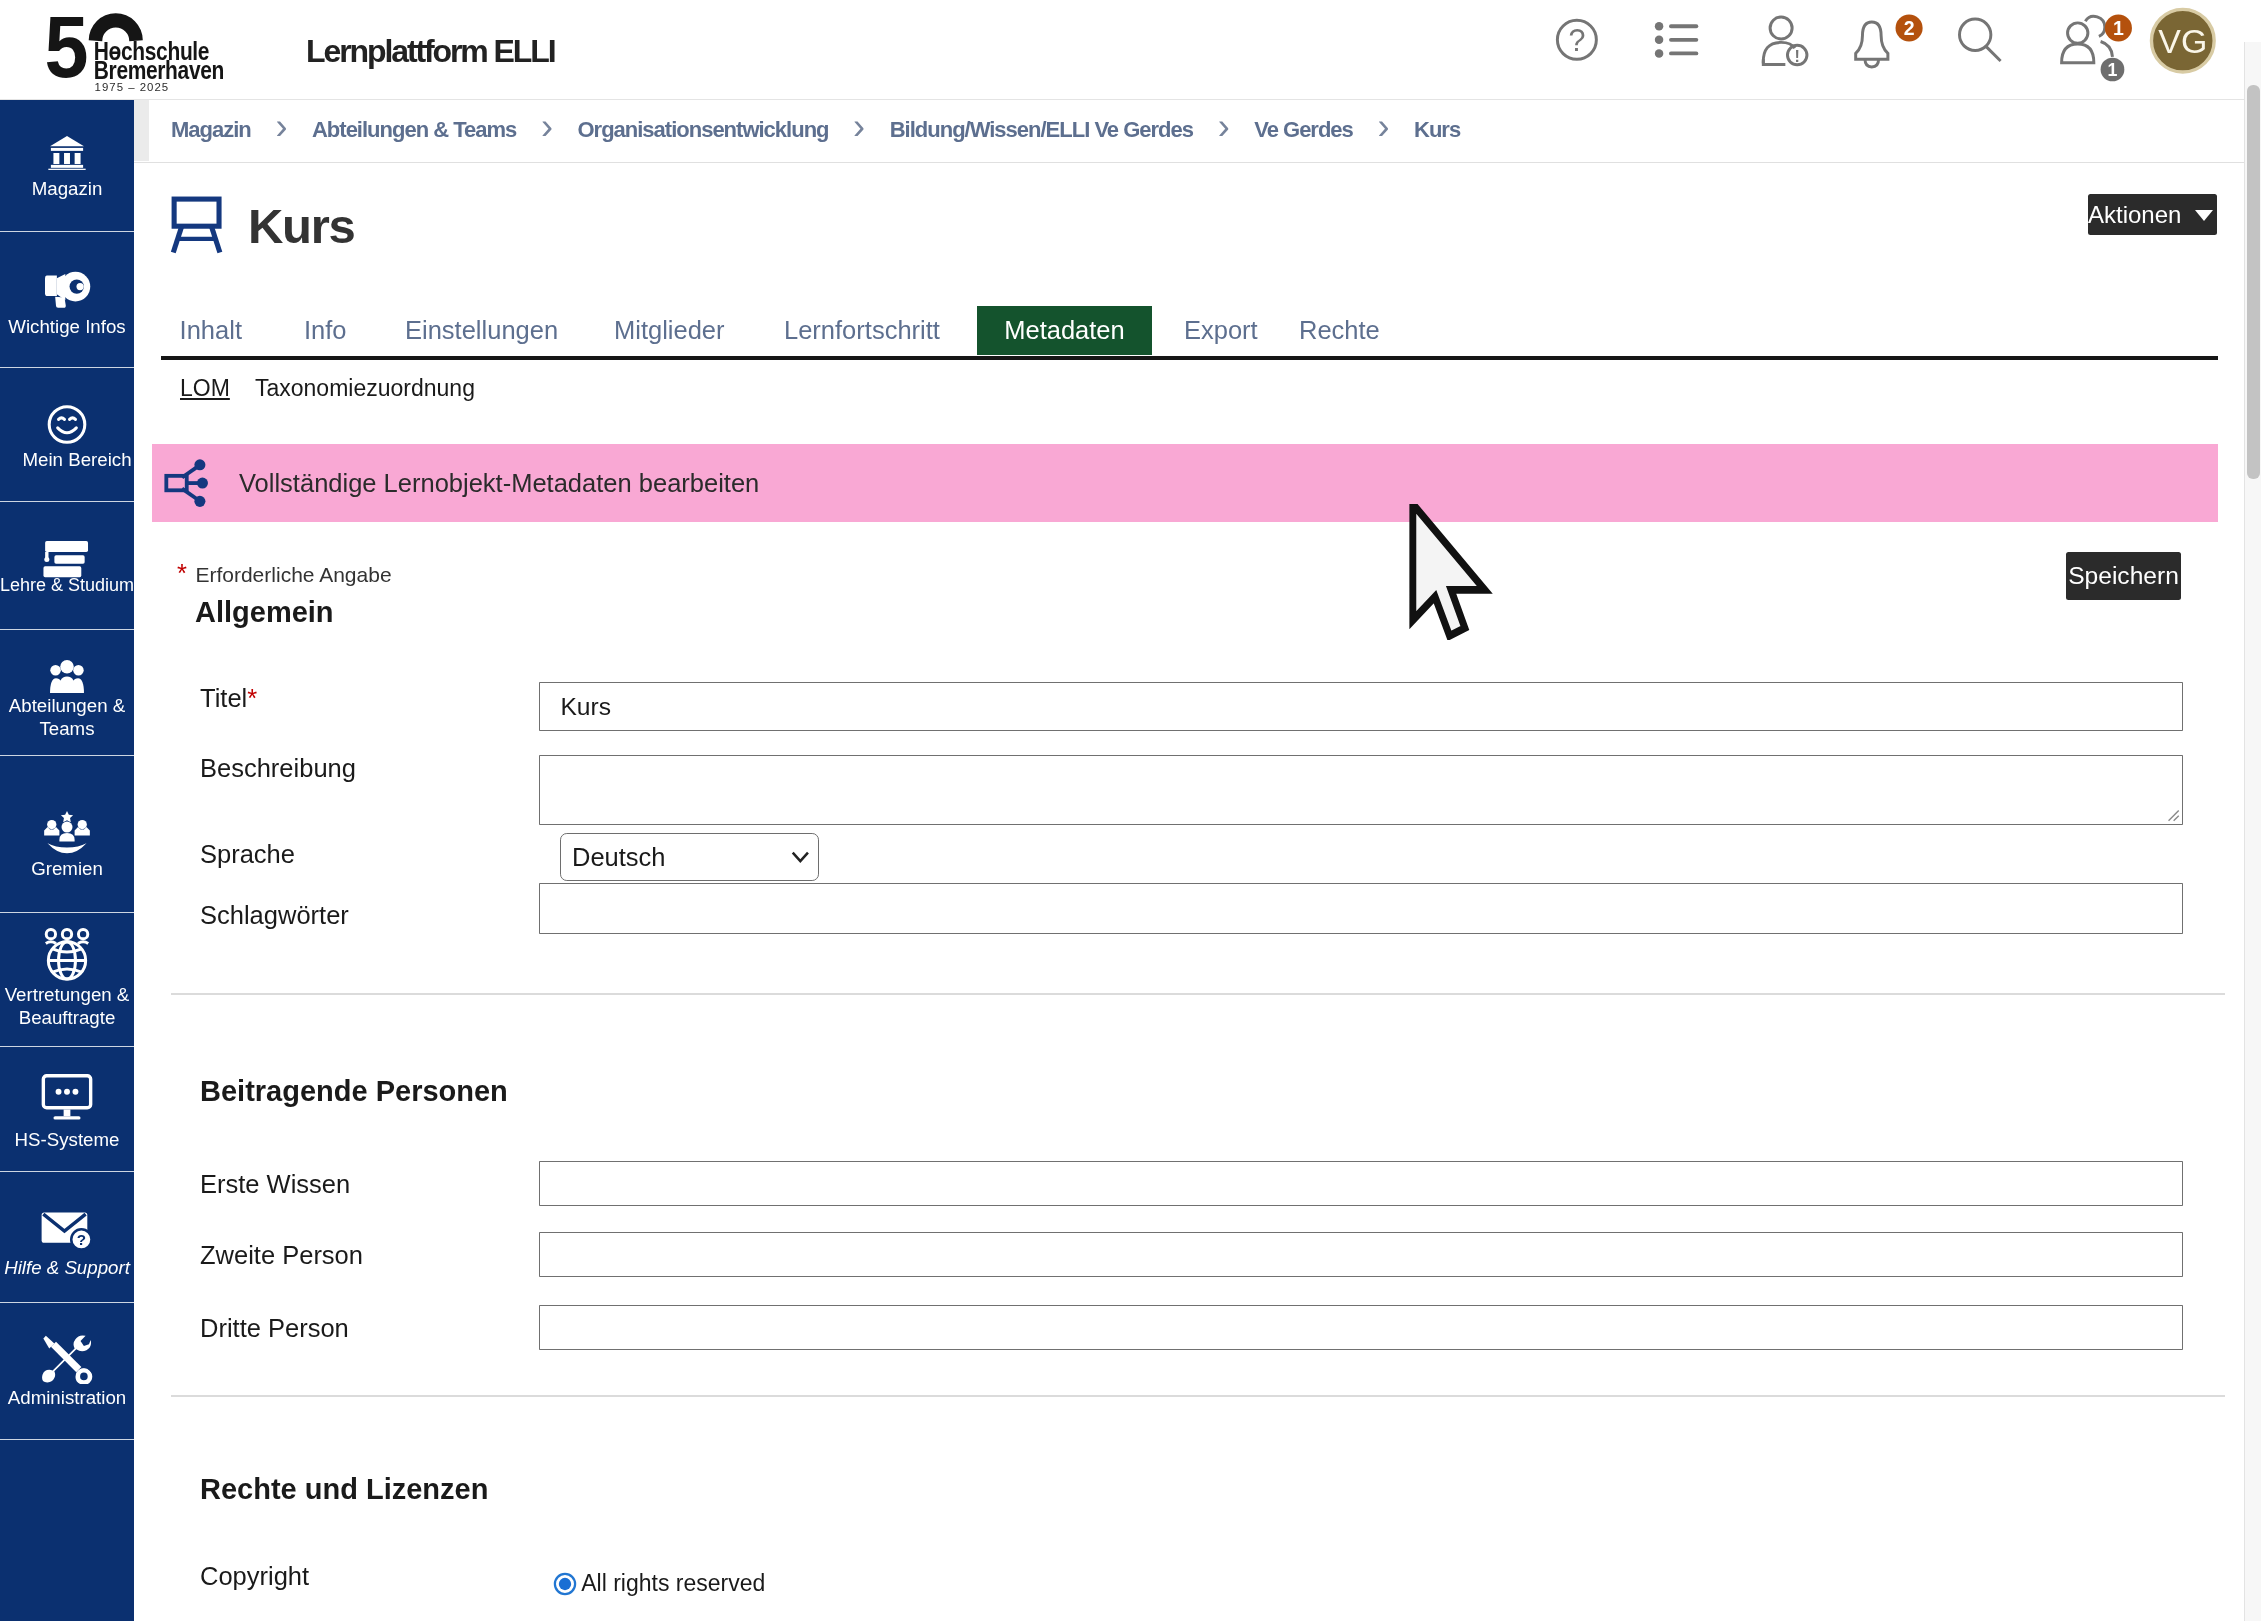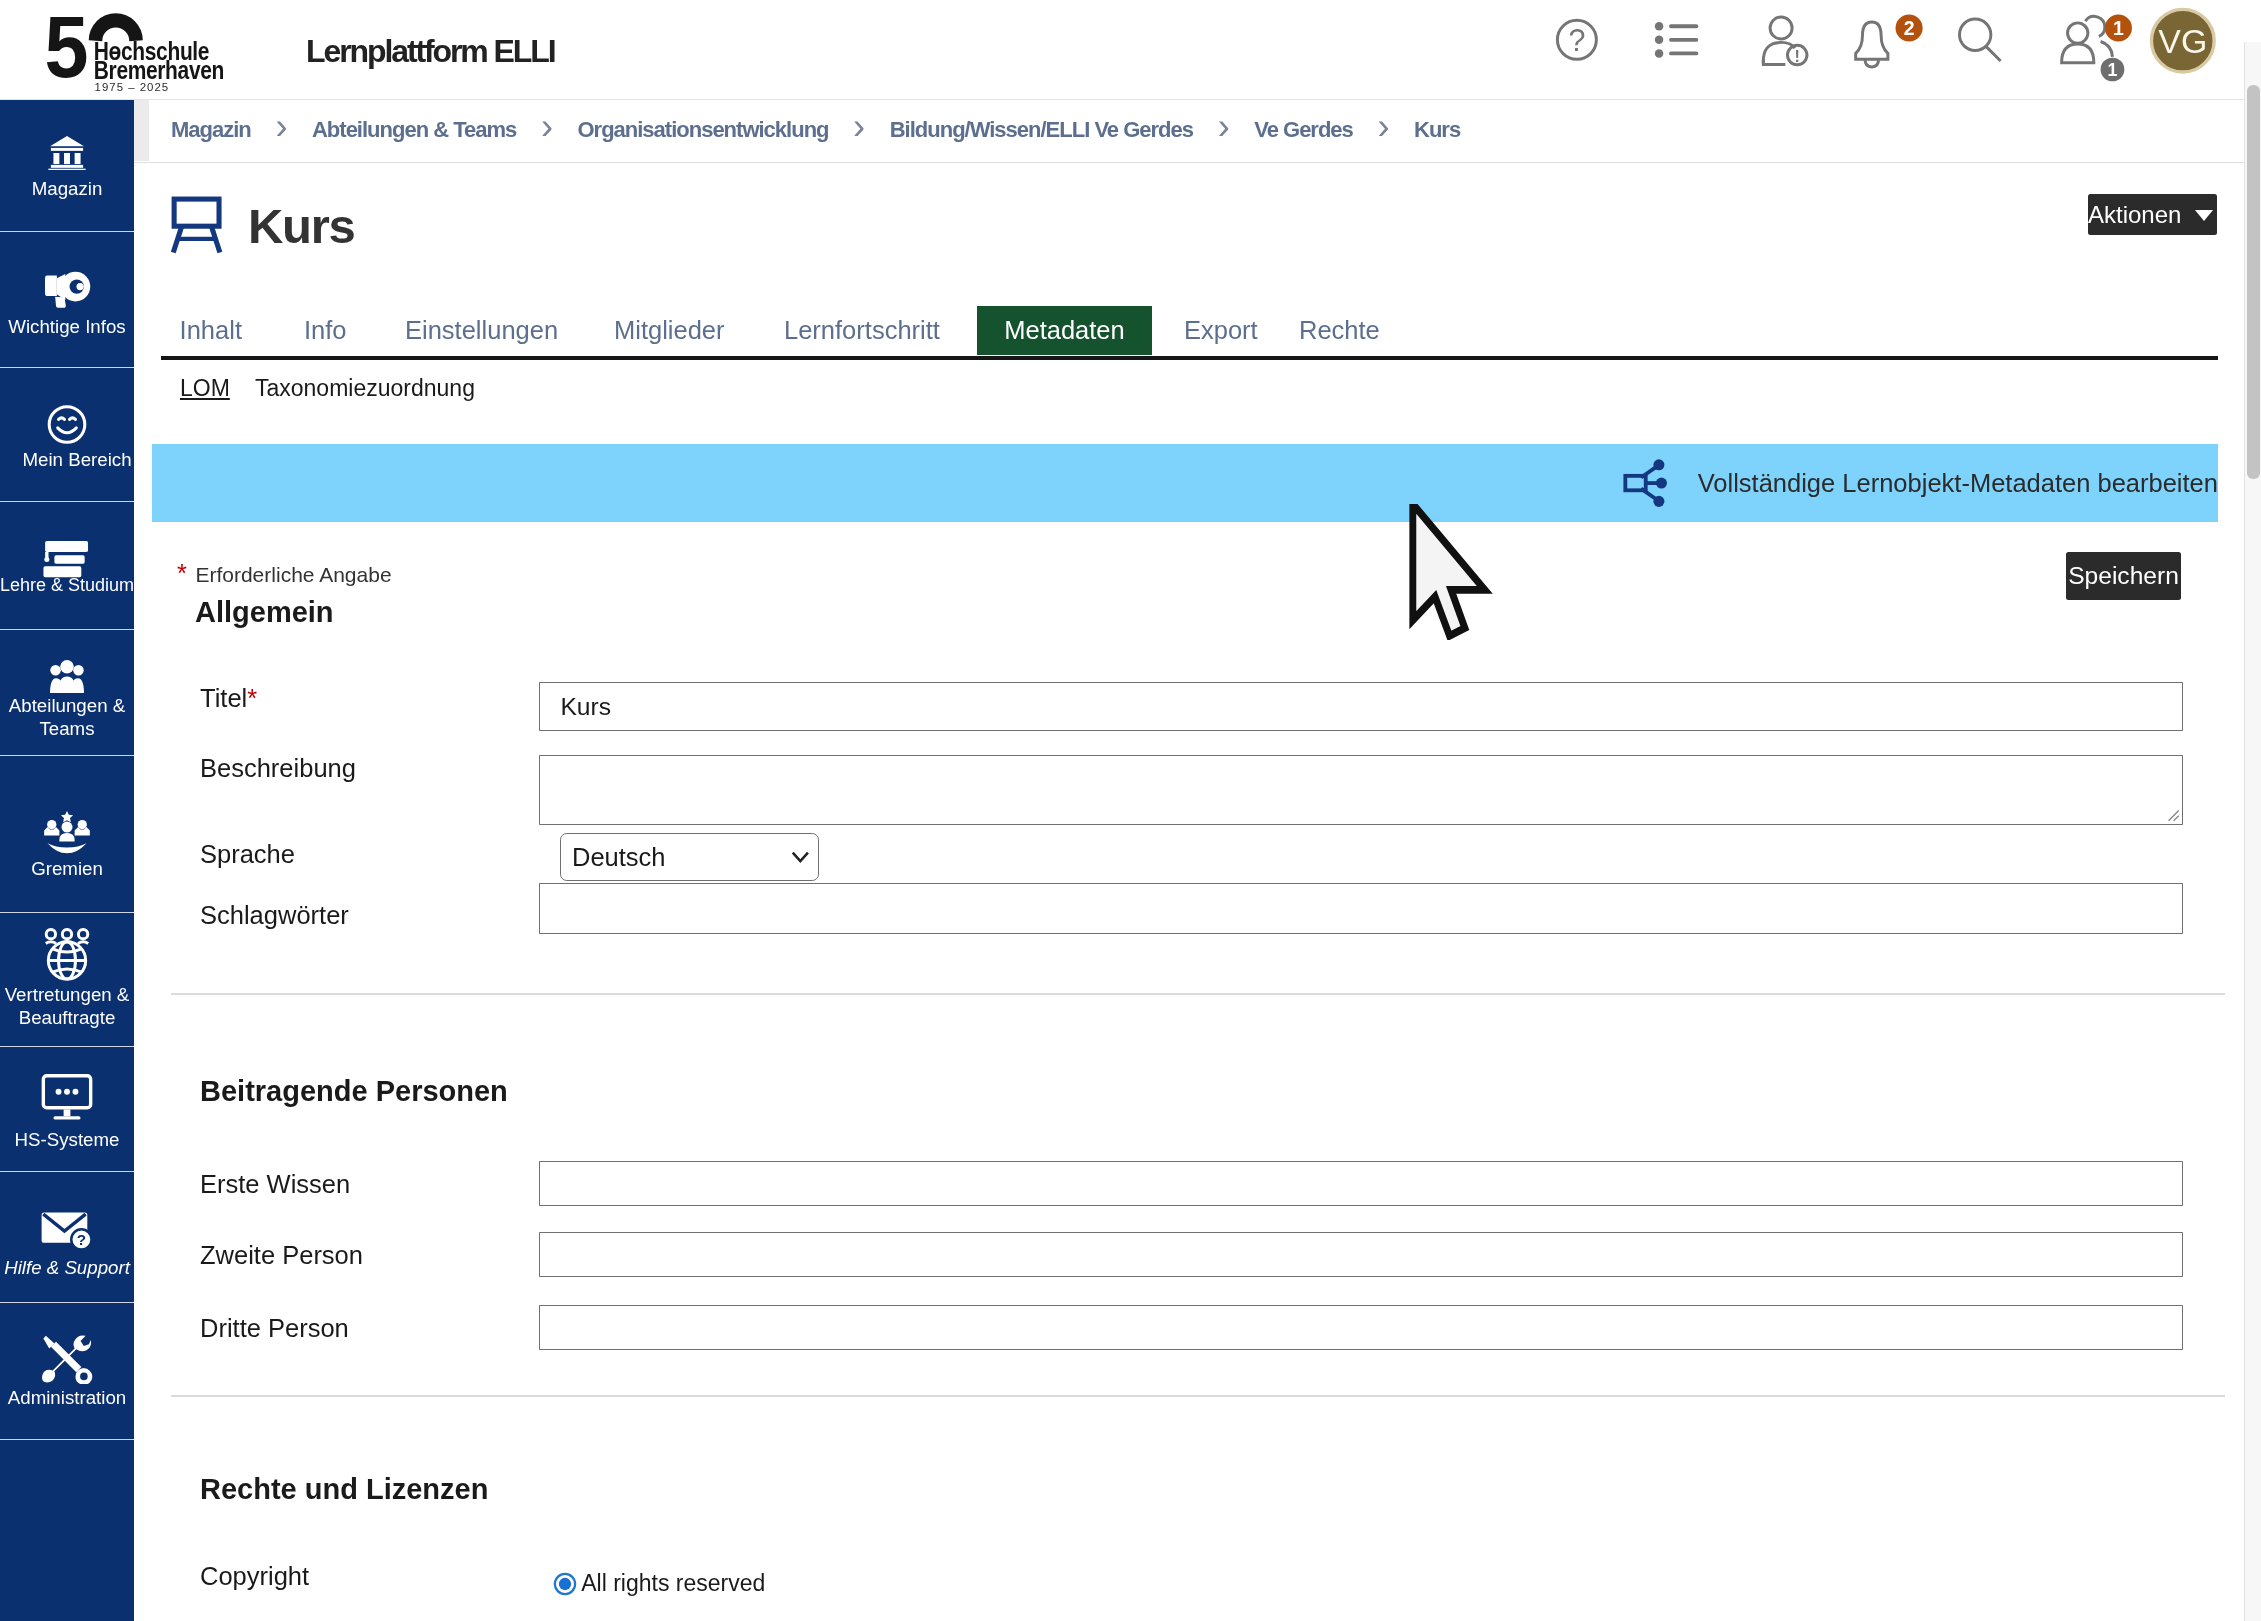--- a/index.html
+++ b/index.html
@@ -30,21 +30,21 @@
 
 #tabs { position:absolute; left:155px; top:306px; width:2057px; height:49px; }
 .tab { position:absolute; top:0; height:49px; display:flex; align-items:center; font-size:25.5px; color:#5d6f8f; }
 #tab-active { position:absolute; left:822px; top:0; width:175px; height:49px; background:#14532d; color:#fff; font-size:25.5px; display:flex; align-items:center; justify-content:center; }
 #tabline { position:absolute; left:161px; top:356px; width:2057px; height:4.2px; background:#161616; }
 
 
 .subtab { position:absolute; font-size:23px; color:#1a1a1a; }
 
 
-#infobar { position:absolute; left:152px; top:444px; width:2066px; height:78px; background:#7dd3fc; display:flex; align-items:center; justify-content:flex-end; gap:27px; padding-left:12px; }
+#infobar { position:absolute; left:152px; top:444px; width:2066px; height:78px; background:#f9a8d4; display:flex; align-items:center; justify-content:flex-start; gap:27px; padding-left:12px; }
 #infobar span { font-size:25.5px; color:#2b2b2b; }
 
 
 #req { position:absolute; left:177px; top:559px; font-size:21px; color:#333; }
 #req b { color:#c00000; font-weight:normal; margin-right:8.5px; font-size:25.5px; }
 .btn-dark { position:absolute; background:#2b2b2b; border-radius:2.5px; color:#fff; display:flex; align-items:center; justify-content:center; }
 #speichern { left:2066px; top:552px; width:115px; height:48px; font-size:24.6px; }
 
 
 .h2 { position:absolute; font-size:29px; font-weight:bold; color:#1a1a1a; }

